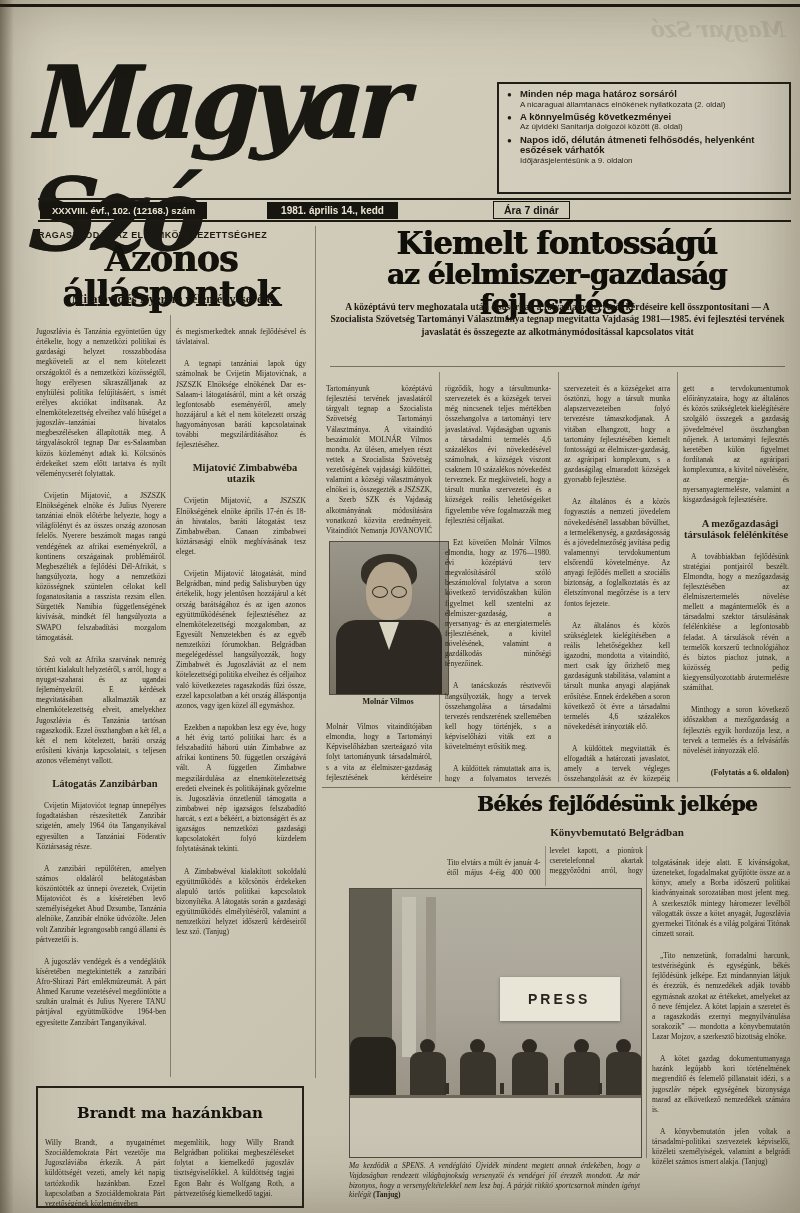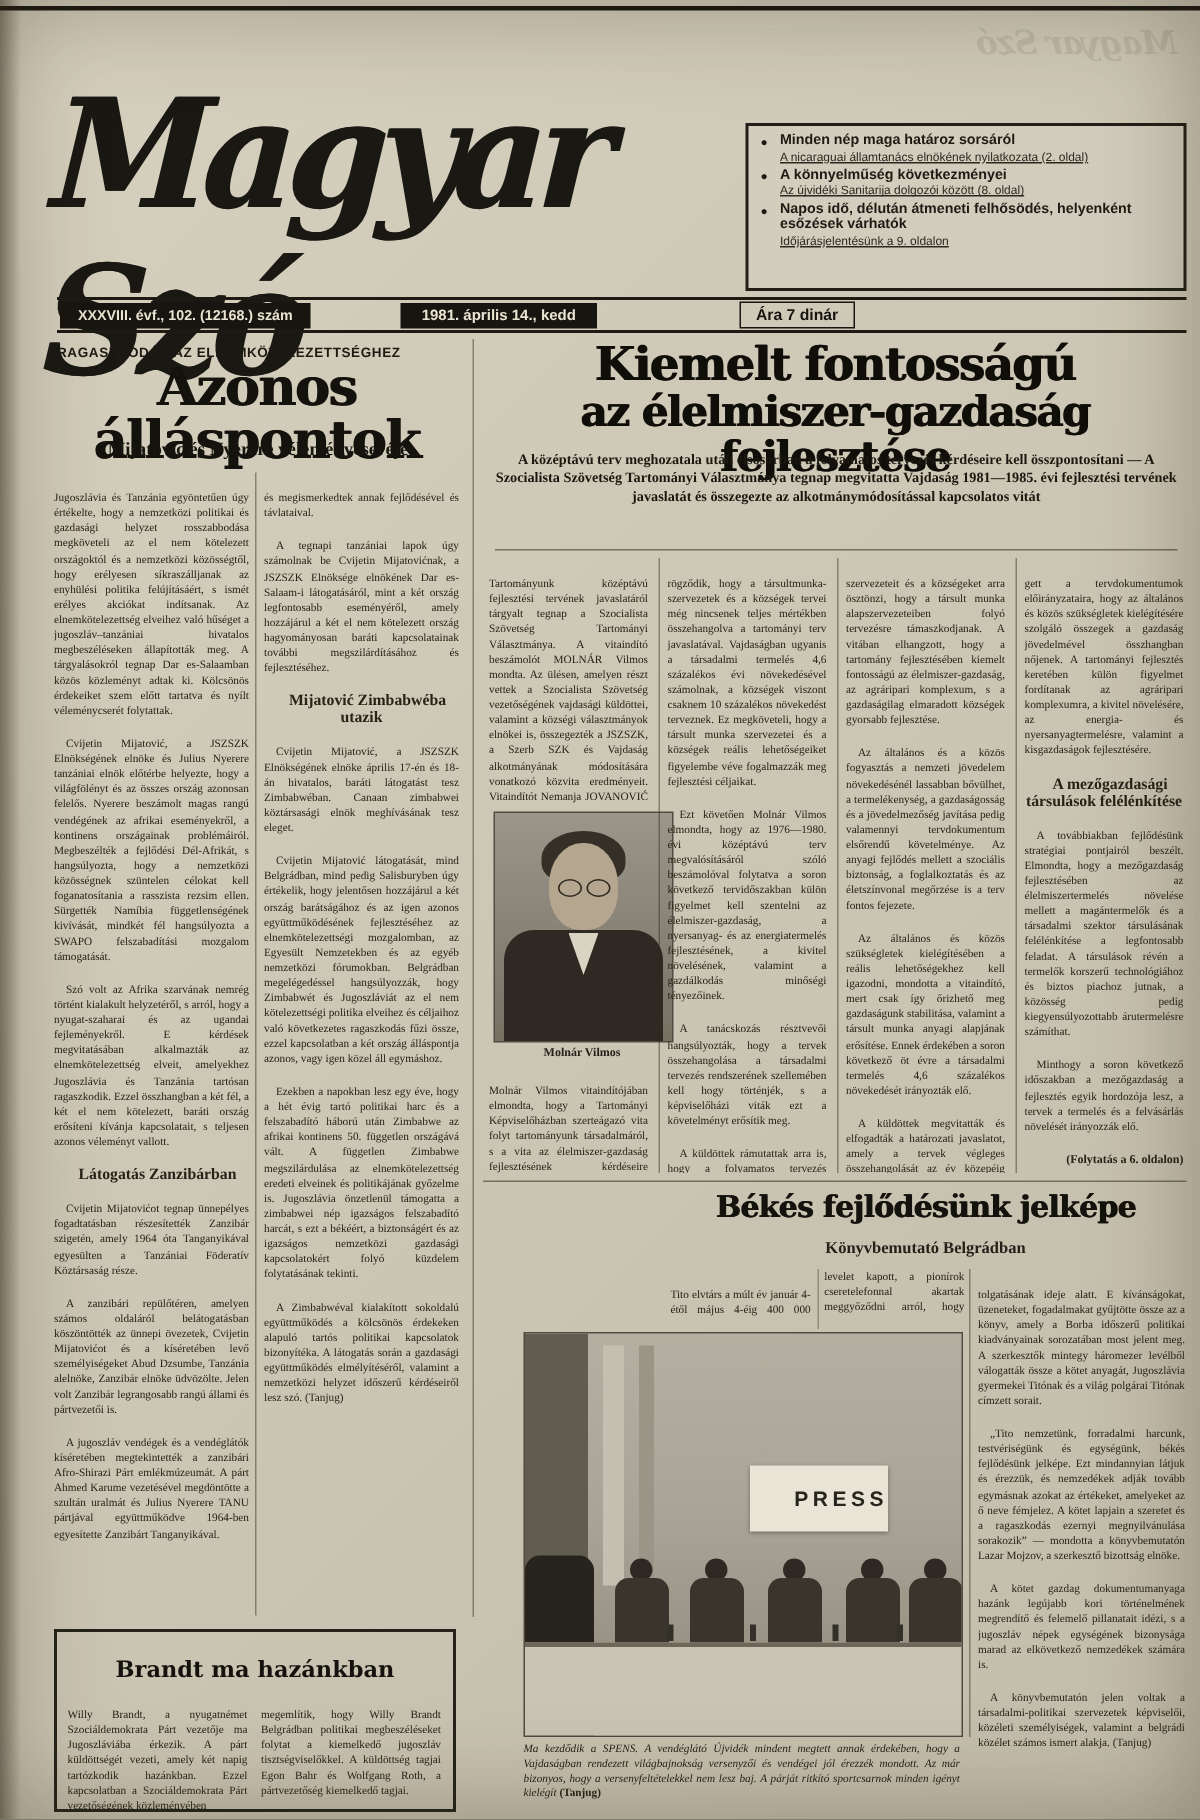--- a/index.html
+++ b/index.html
@@ -13,21 +13,21 @@
   
   .top-rule{left:0;top:4px;width:100%;height:3px;background:#17150f;}
   .edge-shade{left:0;top:0;width:14px;height:100%;background:linear-gradient(90deg,rgba(40,32,18,.45),rgba(40,32,18,0));}
   .showthrough{left:545px;top:16px;width:240px;font:bold 22px "DejaVu Serif",serif;font-style:italic;color:#4a463a;opacity:.12;transform:scaleX(-1);letter-spacing:-1px;white-space:nowrap;}
   .logo{left:38px;top:48px;width:500px;margin:0;font-family:"DejaVu Serif",serif;font-style:italic;font-weight:bold;font-size:96px;line-height:1.1;letter-spacing:-6px;word-spacing:-14px;color:#1a1813;transform:skewX(-3deg) scaleY(1.05);transform-origin:left top;text-shadow:1px 0 0 #1a1813;}
   .ma-box{left:497px;top:82px;width:294px;height:112px;border:2px solid #201e16;padding:5px 8px 4px 8px;box-sizing:border-box;background:rgba(214,208,194,.55);}
   .ma-label{font:bold 15px "Liberation Sans",sans-serif;color:#a8241c;margin-bottom:3px;letter-spacing:1px;}
   .ma-item{display:flex;gap:5px;margin-bottom:3px;}
   .ma-bullet{font-size:8px;line-height:11px;color:#1c1a12;flex:0 0 8px;}
   .ma-title{font:bold 9.5px/1.12 "Liberation Sans",sans-serif;color:#1c1a12;}
-  .ma-sub{font:8px/1.15 "Liberation Sans",sans-serif;color:#2b2820;text-decoration:underline;}
+  .ma-sub{font:8px/1.15 "Liberation Sans",sans-serif;color:#2b2820;}
   .dateline{left:38px;top:198px;width:753px;height:24px;border-top:2px solid #1c1a12;border-bottom:2px solid #1c1a12;display:flex;align-items:center;box-sizing:border-box;}
   .dl-issue{background:#17150f;color:#e9e4d2;font:bold 9.5px "Liberation Sans",sans-serif;padding:3px 12px;margin-left:2px;}
   .dl-date{background:#17150f;color:#e9e4d2;font:bold 10px "Liberation Sans",sans-serif;padding:3px 14px;margin-left:60px;}
   .dl-price{font:bold 10.5px "Liberation Sans",sans-serif;color:#17150f;border:1.5px solid #17150f;padding:2px 10px;margin-left:95px;}
   
   .vrule{width:1px;background:rgba(45,40,28,.45);}
   .hrule{height:1px;background:rgba(45,40,28,.55);}
   
   .kicker{left:38px;top:230px;width:268px;font:bold 9px "Liberation Sans",sans-serif;letter-spacing:.4px;color:#1c1a12;}
   .h-left{left:26px;top:241px;width:290px;margin:0;font-family:"DejaVu Serif",serif;font-weight:bold;font-size:35px;line-height:1;text-align:center;letter-spacing:-1px;color:#14120c;text-shadow:.7px 0 0 #14120c;}
@@ -75,21 +75,21 @@
   .h-bekes{left:443px;top:794px;width:348px;margin:0;font-family:"DejaVu Serif",serif;font-weight:bold;font-size:20px;line-height:1.05;text-align:center;letter-spacing:-.5px;color:#14120c;text-shadow:.6px 0 0 #14120c;}
   .sub-bekes{left:443px;top:826px;width:348px;font:bold 11px "Liberation Serif",serif;text-align:center;}
   .bintro{left:447px;top:846px;width:196px;height:40px;column-count:2;column-gap:9px;column-rule:1px solid rgba(45,40,28,.35);}
   .bcolC{left:652px;top:846px;width:138px;height:358px;}
   .bvrule{left:646px;top:846px;height:312px;}
   
   .photo-spens{left:349px;top:888px;width:291px;height:268px;border:1px solid #4f4b40;background:linear-gradient(#b3afa1 0%,#a9a497 45%,#8c8779 100%);overflow:hidden;}
   .sp-door{position:absolute;left:0;top:0;width:42px;height:176px;background:#605c50;}
   .sp-strip{position:absolute;left:52px;top:8px;width:14px;height:160px;background:#c4c0b1;}
   .sp-strip2{position:absolute;left:76px;top:8px;width:10px;height:160px;background:#98948620;background:#9a9586;}
-  .sp-banner{position:absolute;left:150px;top:88px;width:92px;height:44px;background:#e9e5d6;display:flex;align-items:center;justify-content:flex-end;box-shadow:0 1px 3px rgba(0,0,0,.35);}
+  .sp-banner{position:absolute;left:150px;top:88px;width:92px;height:44px;background:#e9e5d6;display:flex;align-items:center;justify-content:flex-start;box-shadow:0 1px 3px rgba(0,0,0,.35);padding-left:28px;}
   .sp-banner span{font:bold 14px "Liberation Sans",sans-serif;letter-spacing:3px;color:#27241d;}
   .sp-photog{position:absolute;left:0;top:148px;width:46px;height:122px;background:#27241d;border-radius:10px 10px 0 0;}
   .sp-head{position:absolute;width:15px;height:15px;border-radius:50%;background:#2e2a23;top:150px;}
   .sp-torso{position:absolute;width:36px;height:46px;border-radius:9px 9px 0 0;background:#3a352c;top:163px;}
   .sp-table{position:absolute;left:0;top:206px;width:100%;height:62px;background:#c9c4b3;border-top:3px solid #6d6659;}
   .sp-mic{position:absolute;width:4px;height:11px;background:#33302a;top:194px;}
   .cap-spens{left:349px;top:1161px;width:291px;font:italic 7.5px/1.3 "Liberation Serif",serif;text-align:justify;overflow:hidden;height:48px;color:#262318;}
 </style>
 </head>
 <body>

